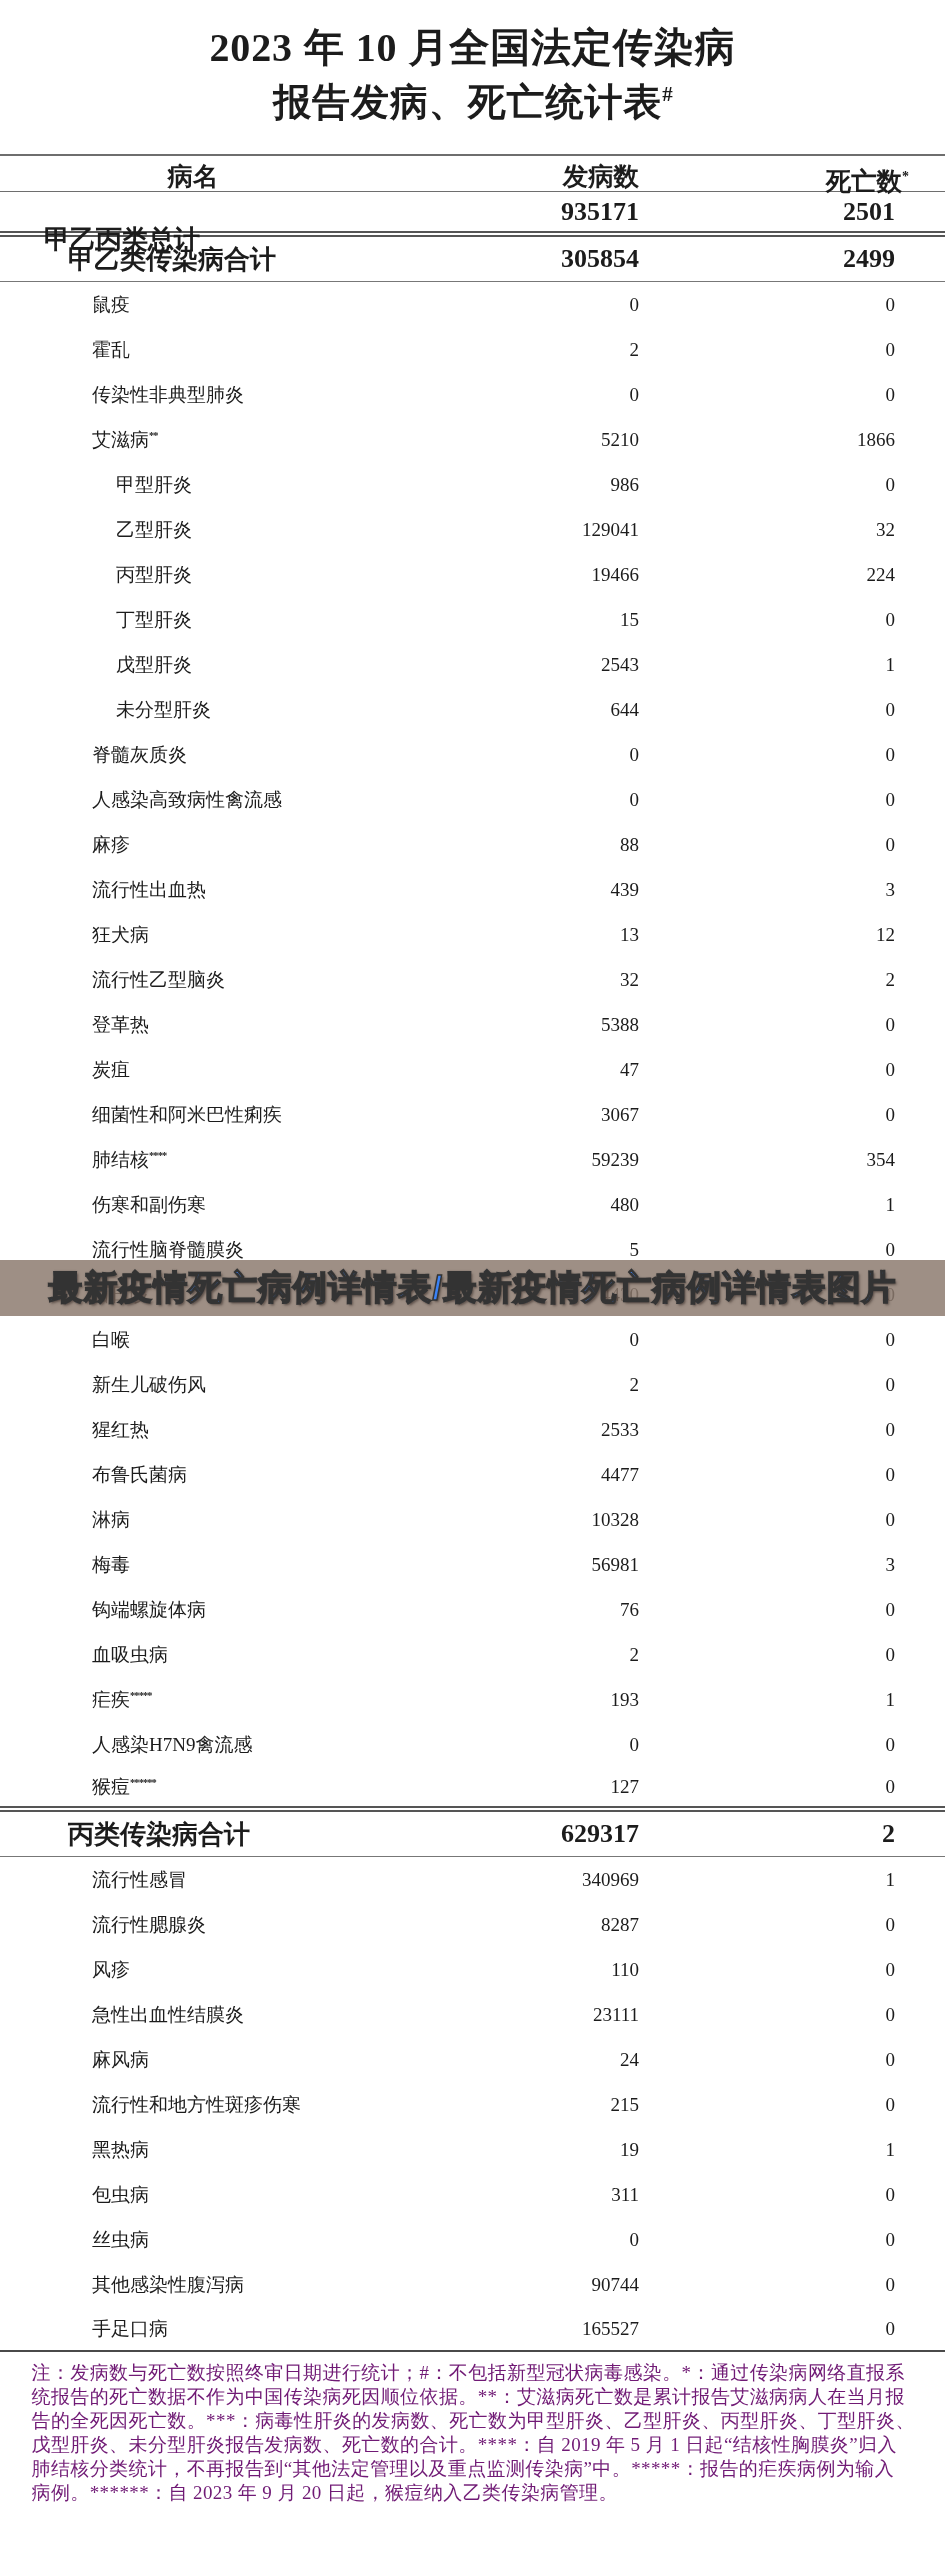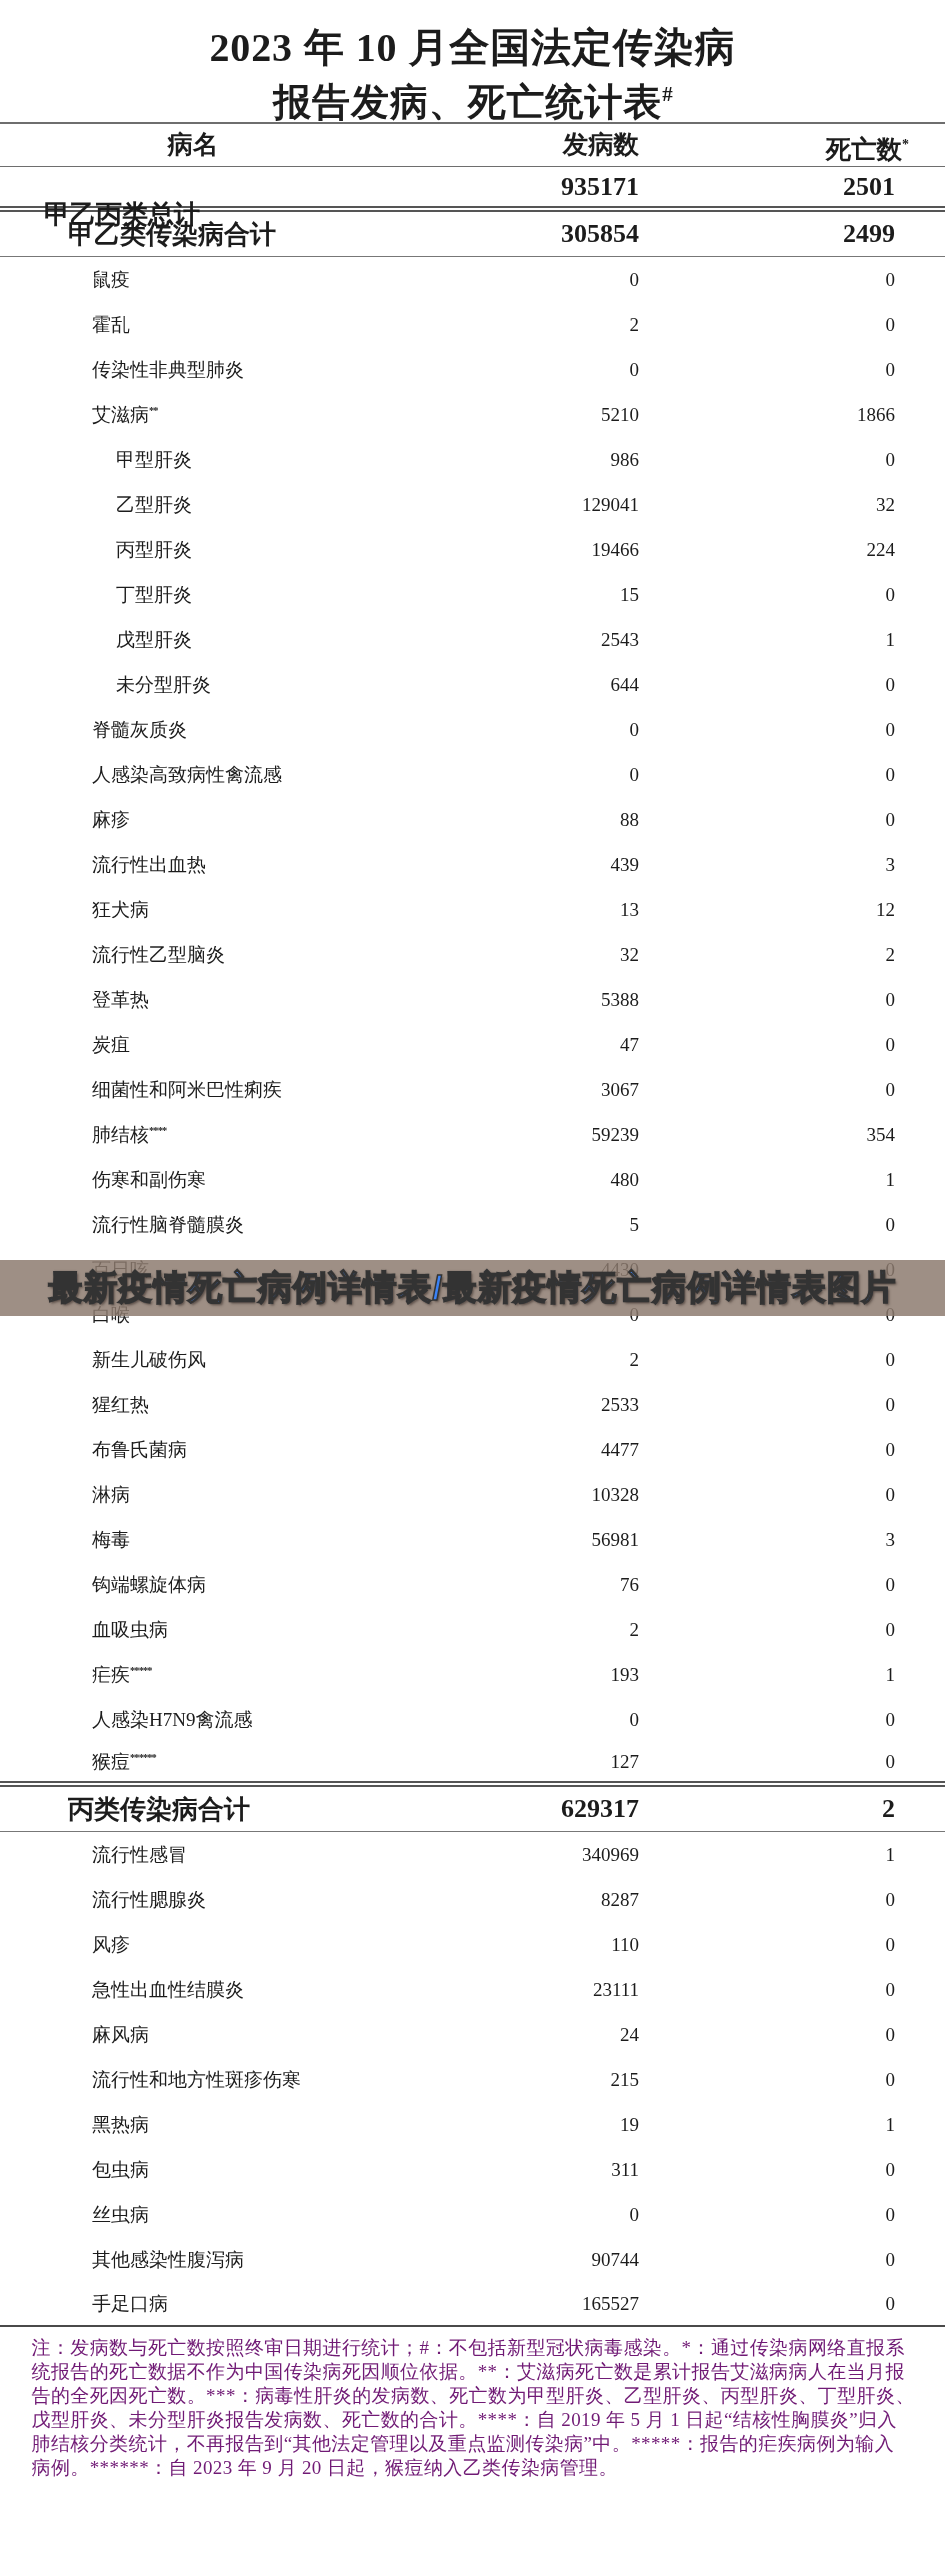--- a/index.html
+++ b/index.html
@@ -8,34 +8,34 @@
     width:945px;height:2576px;
     margin:0 auto;
     background:#ffffff;
     font-family:"Liberation Serif","DejaVu Serif",serif;
     color:#1c1c1c;
     overflow:hidden;
   }
   
   .title-block{
     box-sizing:border-box;
-    height:124px;
+    height:156px;
     padding-top:23px;
     text-align:center;
     border-bottom:2.6px solid #6e6e6e;
     font-weight:bold;
   }
   .title-line1{font-size:40px;line-height:49px;letter-spacing:0.9px;}
   .title-line2{font-size:38px;line-height:44px;letter-spacing:0.9px;}
   .sup{font-size:0.55em;vertical-align:super;font-weight:bold;letter-spacing:-0.9px;}
   
   .header-row{
     box-sizing:border-box;
     position:relative;
-    height:43px;
+    height:36px;
     border-bottom:1.8px solid #6e6e6e;
     font-weight:bold;
     font-size:25.4px;
   }
   .h-name{position:absolute;left:44px;width:298px;top:0;line-height:41px;text-align:center;}
   .h-cases{position:absolute;right:306px;top:0;line-height:41px;text-align:right;}
   .h-deaths{position:absolute;right:37px;top:0;line-height:41px;text-align:center;}
   
   #rows{position:relative;}
   .row{

